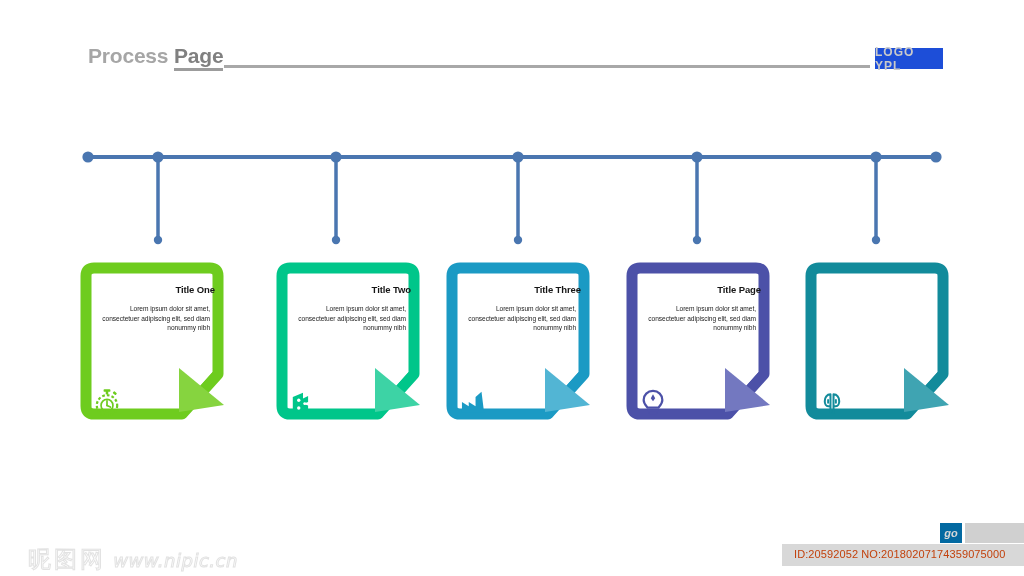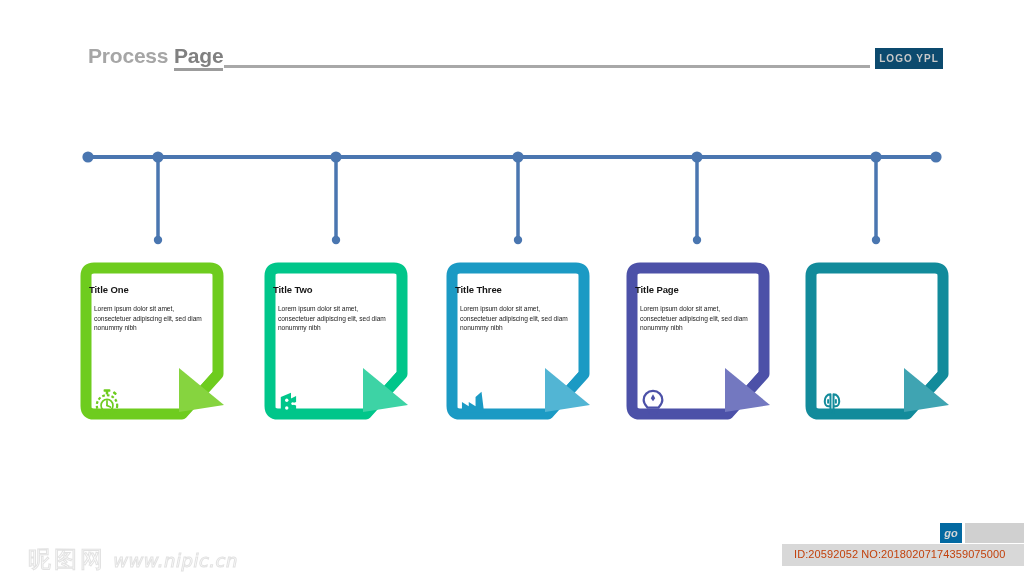--- a/index.html
+++ b/index.html
@@ -47,23 +47,23 @@
     width: 646px;
     height: 3px;
     background: #a8a8a8;
   }
   #logo-box {
     position: absolute;
     left: 875px;
     top: 48px;
     width: 68px;
     height: 21px;
-    background: #0c4a6e;
+    background: #1d4ed8;
     color: #c9c9c9;
-    font-size: 10px;
+    font-size: 12px;
     font-weight: bold;
     letter-spacing: 1px;
     display: flex;
     align-items: center;
     justify-content: center;
     box-sizing: border-box;
   }
 
   
   #timeline {
@@ -94,21 +94,21 @@
     width: 148px;
     height: 165px;
     display: block;
   }
   .card-body {
     position: absolute;
     left: 11px;
     top: 22px;
     width: 126px;
     height: 130px;
-    text-align: left;
+    text-align: right;
   }
   .card-title {
     font-size: 9.5px;
     font-weight: bold;
     color: #161616;
     letter-spacing: -0.1px;
     margin: 0 0 9px 0;
     line-height: 11px;
   }
   .card-text {
@@ -254,21 +254,21 @@
         <rect x="18.5" y="7" width="3" height="4" fill="#6ECC1E"></rect>
         <rect x="27" y="8" width="4.5" height="3" rx="1" fill="#6ECC1E" transform="rotate(40 29 9.5)"></rect>
         <circle cx="20" cy="24" r="12" fill="none" stroke="#6ECC1E" stroke-width="2.6" stroke-dasharray="3.2 2.4"></circle>
         <circle cx="20" cy="24" r="7" fill="none" stroke="#6ECC1E" stroke-width="2"></circle>
         <line x1="20" y1="24" x2="20" y2="18.5" stroke="#6ECC1E" stroke-width="2" stroke-linecap="round"></line>
         <line x1="20" y1="24" x2="24" y2="26" stroke="#6ECC1E" stroke-width="2" stroke-linecap="round"></line>
       </svg>
     </div>
   </div>
 
-  <div class="card" id="card-1" style="left: 262px;">
+  <div class="card" id="card-1" style="left: 274px;">
     <svg class="card-svg" viewBox="0 0 148 165">
       <path d="M8,14 Q8,6 16,6 L132,6 Q140,6 140,14 L140,112 L104,152 L16,152 Q8,152 8,144 Z" fill="none" stroke="#00C68A" stroke-width="11" stroke-linejoin="round"></path>
       <path d="M14,16 Q14,12 18,12 L130,12 Q134,12 134,16 L134,110 L102,146 L18,146 Q14,146 14,142 Z" fill="#ffffff"></path>
       <path d="M101,106 L146,143 L101,150 Z" fill="#3DD3A5"></path>
     </svg>
     <div class="card-body">
       <div class="card-title">Title Two</div>
       <div class="card-text">Lorem ipsum dolor sit amet, consectetuer adipiscing elit, sed diam nonummy nibh</div>
     </div>
     <div class="card-icon">

